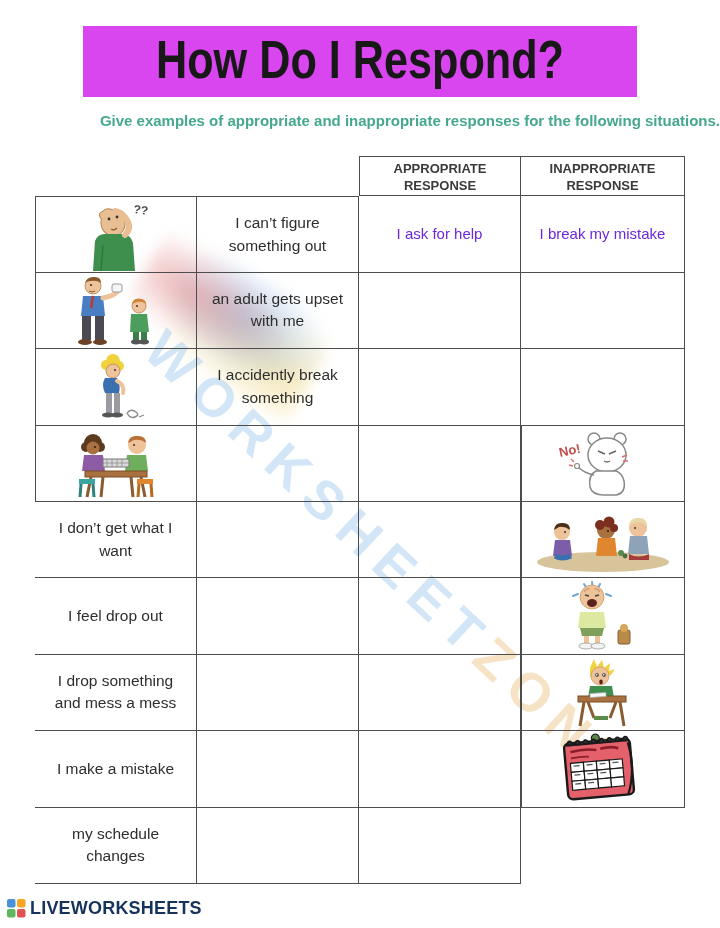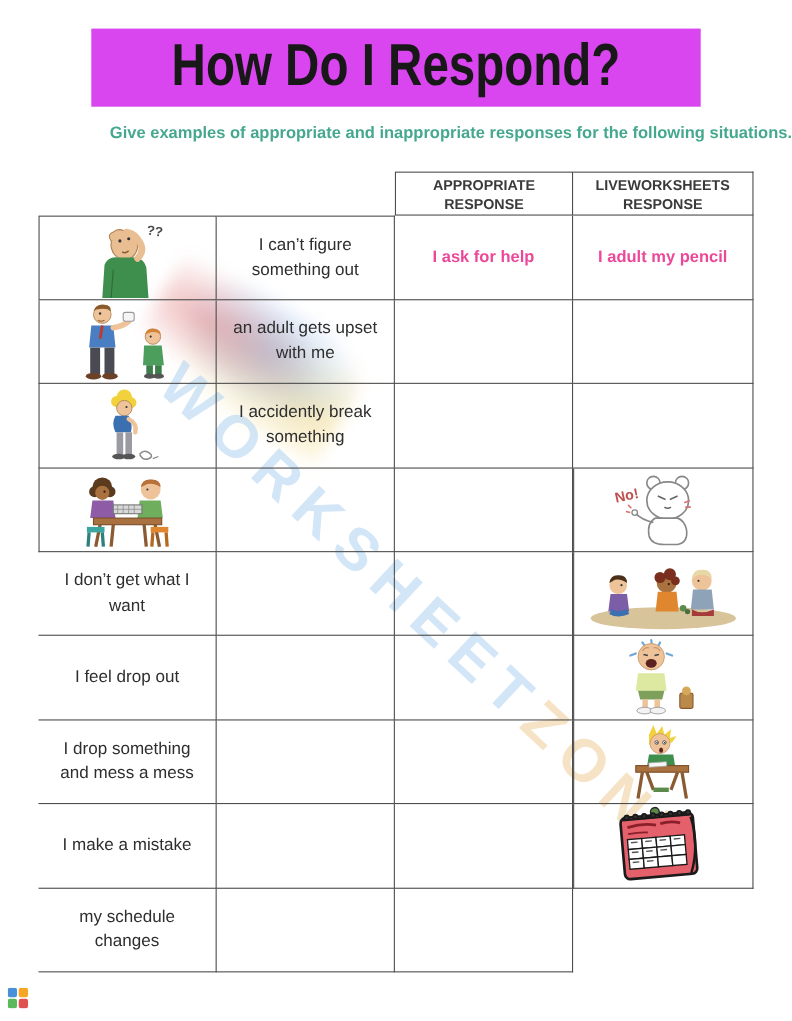--- a/index.html
+++ b/index.html
@@ -69,21 +69,21 @@
     line-height:1.35;padding:2px 24px 0 24px;
   }
   .hdr.c3{border-left:1px solid #4d4d4d;}
   .c1{border-left:1px solid #4d4d4d;}
   .row1-top{border-top:1px solid #4d4d4d;}
   .situation{
     font-size:15.5px;color:#2e2e2e;line-height:1.45;
     padding:12px 8px;font-weight:400;
   }
   .resp{
-    font-size:15px;font-weight:700;color:#ec4899;
+    font-size:15px;font-weight:400;color:#6d28d9;
     padding:0 6px;line-height:1.3;
   }
   .imgcell{padding:2px;}
   .imgcell svg{display:block;}
 
   
   .footer{
     display:flex;align-items:center;gap:4px;
     margin:14px 0 0 7px;
   }
@@ -103,38 +103,38 @@
     <div class="title-box">
       <span class="title-text">How Do I Respond?</span>
     </div>
   </div>
   <div class="subtitle">Give examples of appropriate and inappropriate responses for the following situations.</div>
 
   <div class="tbl">
 
     <div class="hdr-spacer"></div>
     <div class="cell hdr c3">APPROPRIATE RESPONSE</div>
-    <div class="cell hdr c4">LIVEWORKSHEETS RESPONSE</div>
+    <div class="cell hdr c4">INAPPROPRIATE RESPONSE</div>
 
     <div class="cell c1 imgcell row1-top">
       <svg width="130" height="72" viewBox="0 0 130 72">
         <text x="82" y="14" font-size="12" font-weight="bold" fill="#4a4a4a" transform="rotate(8 82 14)">??</text>
         <ellipse cx="62" cy="24" rx="12" ry="13" fill="#E9BE93" stroke="#B08455" stroke-width="1" transform="rotate(-14 62 24)"></ellipse>
         <path d="M50 20 Q46 14 52 12 Q56 8 62 11" fill="#E9BE93" stroke="#B08455" stroke-width="1"></path>
         <circle cx="58" cy="20" r="1.4" fill="#333"></circle>
         <circle cx="66" cy="18" r="1.4" fill="#333"></circle>
         <path d="M60 30 Q63 32 66 29" stroke="#8a5a30" stroke-width="1.2" fill="none"></path>
         <path d="M44 42 Q47 34 56 35 L72 35 Q80 36 82 44 L84 72 L42 72 Z" fill="#3E8E4D"></path>
         <path d="M74 36 Q82 28 74 18 Q70 13 64 12" fill="none" stroke="#E9BE93" stroke-width="6" stroke-linecap="round"></path>
         <path d="M52 46 L50 72" stroke="#2E6B3A" stroke-width="1"></path>
       </svg>
     </div>
     <div class="cell situation row1-top">I can’t figure something out</div>
     <div class="cell resp">I ask for help</div>
-    <div class="cell resp">I adult my pencil</div>
+    <div class="cell resp">I break my mistake</div>
 
     <div class="cell c1 imgcell">
       <svg width="130" height="72" viewBox="0 0 130 72">
         <circle cx="42" cy="12" r="8" fill="#EFC39A" stroke="#B08455" stroke-width="0.8"></circle>
         <path d="M34 9 Q36 2 44 3 Q50 3 50 9 Q46 6 40 7 Q36 7 34 9" fill="#8B5A2B"></path>
         <circle cx="40" cy="11" r="1.1" fill="#333"></circle>
         <path d="M38 17 Q41 19 44 17" stroke="#8a5a30" stroke-width="1" fill="none"></path>
         <path d="M32 22 L52 22 L54 42 L30 42 Z" fill="#4A7EC2"></path>
         <path d="M42 22 L40 34" stroke="#C0392B" stroke-width="2.5"></path>
         <path d="M52 24 Q62 22 66 18" stroke="#EFC39A" stroke-width="5" stroke-linecap="round" fill="none"></path>
@@ -333,15 +333,16 @@
     <div class="cell resp"></div>
   </div>
 
   <div class="footer">
     <svg width="19" height="19" viewBox="0 0 19 19">
       <rect x="0" y="0" width="8.5" height="8.5" rx="2" fill="#4A90D9"></rect>
       <rect x="10" y="0" width="8.5" height="8.5" rx="2" fill="#F5A623"></rect>
       <rect x="0" y="10" width="8.5" height="8.5" rx="2" fill="#5CB85C"></rect>
       <rect x="10" y="10" width="8.5" height="8.5" rx="2" fill="#E05252"></rect>
     </svg>
+    <span class="logo-text">LIVEWORKSHEETS</span>
   </div>
 
 </div>
 
 </body></html>

